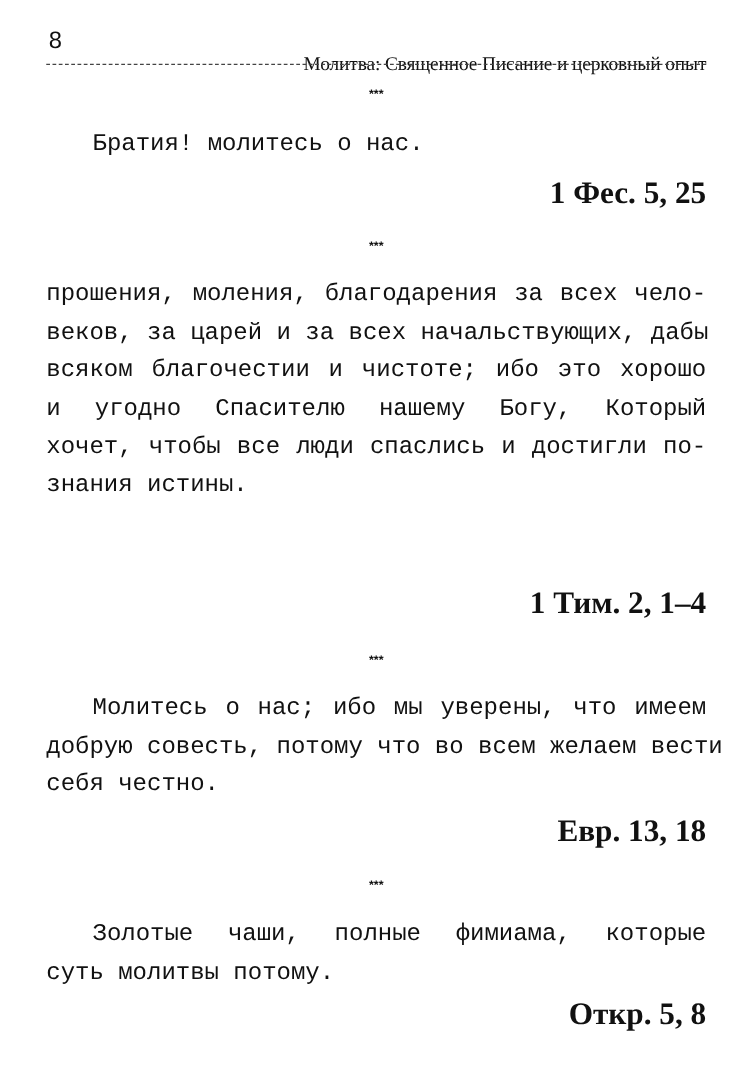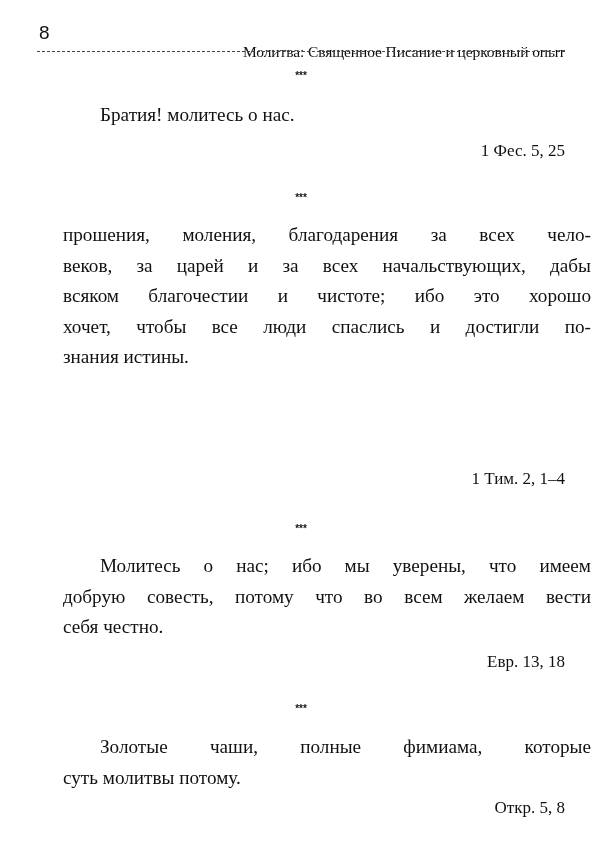--- a/index.html
+++ b/index.html
@@ -5,27 +5,27 @@
     html, body { margin: 0; padding: 0; background: #ffffff; }
     body { width: 600px; height: 853px; position: relative; overflow: hidden; color: #111; }
     .page { position: absolute; left: 37px; top: 0; width: 528px; }
     .header { position: absolute; top: 22px; left: 0; width: 528px; height: 30px;
       font-family: "Liberation Serif", serif; }
     .page-num { position: absolute; left: 2px; top: 0; font-size: 19px; font-family: "Liberation Sans", sans-serif; }
     .running-title { position: absolute; right: 0; top: 2px; font-size: 15.5px; letter-spacing: -0.1px; margin-top: 19px; }
     .rule { position: absolute; top: 51px; left: 0; width: 528px; border-top: 1px dashed #444; }
     .stars { position: absolute; left: 0; width: 528px; text-align: center;
       font-family: "Liberation Sans", sans-serif; font-weight: bold; font-size: 10px; letter-spacing: 0px; }
-    .para { position: absolute; left: 0; width: 528px; font-family: Liberation Serif, serif;
-      font-size: 19.2px; line-height: 30.5px; text-align: justify; text-align-last: left; margin-left: 26px; }
+    .para { position: absolute; left: 0; width: 528px; font-family: Liberation Mono, monospace;
+      font-size: 19.2px; line-height: 30.5px; text-align: justify; text-align-last: left; }
     .para .line { display: block; text-align: justify; text-align-last: justify; white-space: nowrap; }
     .para .line.last { text-align-last: left; }
     .para .line.indent { padding-left: 37px; }
-    .ref { position: absolute; right: 0; font-family: "Liberation Serif", serif; font-weight: normal;
-      font-size: 17px; text-align: right; }
+    .ref { position: absolute; right: 0; font-family: "Liberation Serif", serif; font-weight: bold;
+      font-size: 25px; text-align: right; }
   </style>
 </head>
 <body>
 
 <div class="page">
   <div class="header">
     <span class="page-num">8</span>
     <span class="running-title">Молитва: Священное Писание и церковный опыт</span>
   </div>
   <div class="rule"></div>
@@ -34,20 +34,21 @@
   <div class="para" style="top:100px;">
     <span class="line indent last">Братия! молитесь о нас.</span>
   </div>
   <div class="ref" style="top:141px;">1 Фес. 5, 25</div>
 
   <div class="stars" style="top:192px;">***</div>
   <div class="para" style="top:220px;">
     <span class="line">прошения, моления, благодарения за всех чело-</span>
     <span class="line">веков, за царей и за всех начальствующих, дабы</span>
     <span class="line">всяком благочестии и чистоте; ибо это хорошо</span>
+    <span class="line">и угодно Спасителю нашему Богу, Который</span>
     <span class="line">хочет, чтобы все люди спаслись и достигли по-</span>
     <span class="line last">знания истины.</span>
   </div>
   <div class="ref" style="top:469px;">1 Тим. 2, 1–4</div>
 
   <div class="stars" style="top:523px;">***</div>
   <div class="para" style="top:551px;">
     <span class="line indent">Молитесь о нас; ибо мы уверены, что имеем</span>
     <span class="line">добрую совесть, потому что во всем желаем вести</span>
     <span class="line last">себя честно.</span>

